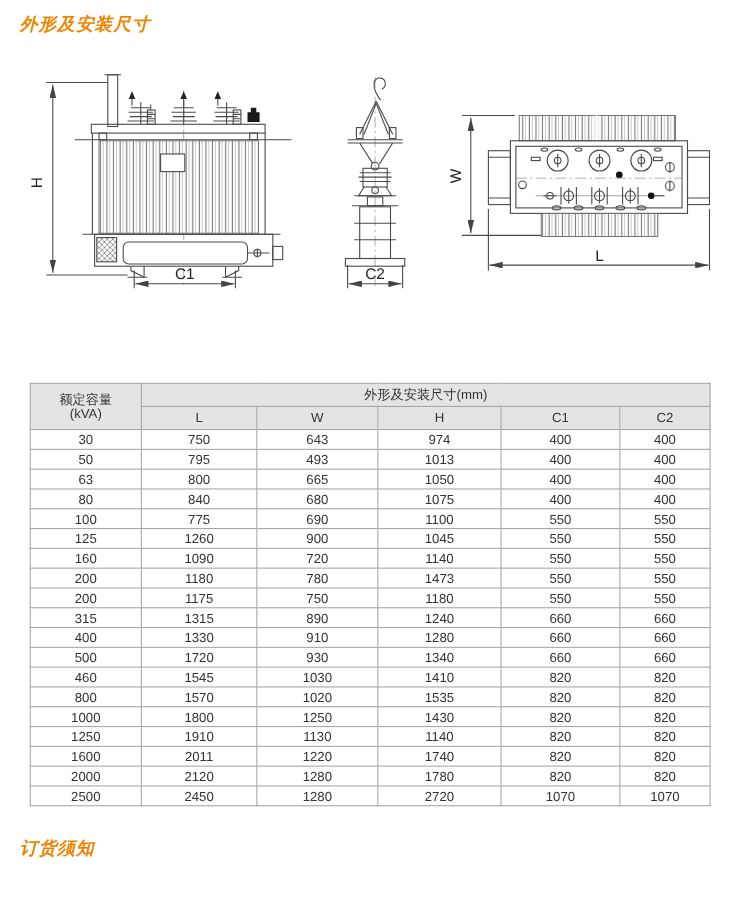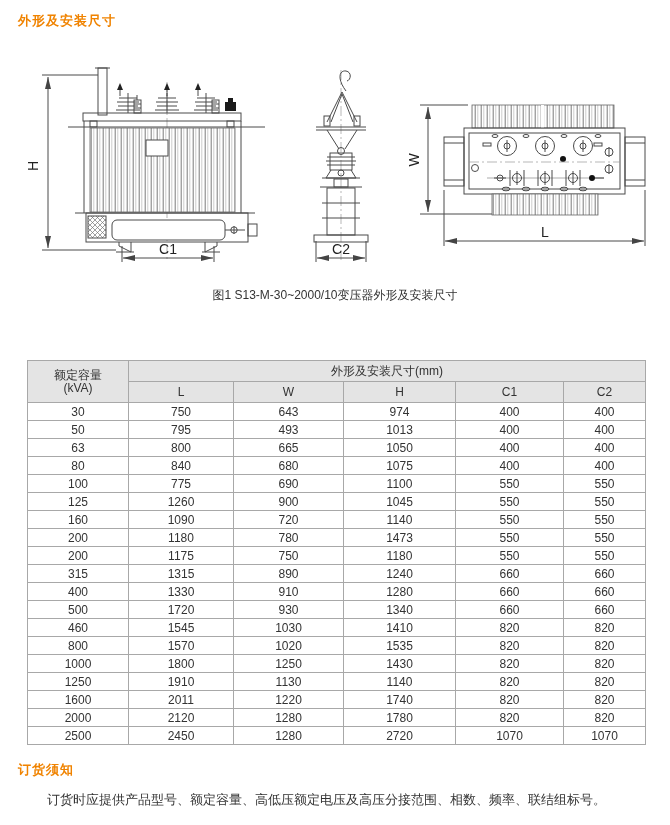--- a/index.html
+++ b/index.html
@@ -1,28 +1,28 @@
 <!DOCTYPE html>
 <html style="--accent: #F08300;"><head>
 <meta charset="utf-8">
 <style>
   html,body{margin:0;padding:0;background:#fff;}
   body{width:670px;height:825px;position:relative;overflow:hidden;
        font-family:"Liberation Sans","DejaVu Sans",sans-serif;color:#333;}
   .page{position:absolute;inset:0;background:#fff;}
-  .sec-title{position:absolute;left:18px;margin:0;font-size:13px;font-weight:bold;
-             letter-spacing:1px;color:var(--accent,#F08300);}
+  .sec-title{position:absolute;left:18px;margin:0;font-size:16px;font-weight:bold;
+             letter-spacing:1px;color:var(--accent,#F08300);font-style:italic;}
   #title-dims{top:12px;}
   #title-order{top:761px;}
   .drawing-wrap{position:absolute;left:0;top:55px;width:670px;height:230px;}
   .caption{position:absolute;left:0;top:287px;width:670px;text-align:center;
            font-size:12px;color:#333;}
   .order-note{position:absolute;left:47px;top:791px;width:590px;margin:0;
               font-size:13px;color:#333;}
-  .table-wrap{position:absolute;left:27px;top:348px;width:618px;margin-top:12px;}
+  .table-wrap{position:absolute;left:27px;top:348px;width:618px;}
   table.spec{border-collapse:collapse;table-layout:fixed;width:618px;
              font-size:12px;color:#333;}
   table.spec th,table.spec td{border:1px solid #a8a8a8;text-align:center;
              padding:0;font-weight:normal;}
   table.spec thead th{background:#e4e4e4;height:20px;line-height:13px;}
   table.spec tbody td{height:17px;background:#fff;}
   svg text.dim{font-size:14px;fill:#222;font-family:"Liberation Sans",sans-serif;}
 </style>
 </head>
 <body>
@@ -244,21 +244,20 @@
 
         <line x1="444" y1="190" x2="444" y2="246"></line>
         <line x1="645" y1="190" x2="645" y2="246"></line>
         <line x1="445" y1="241" x2="644" y2="241" marker-start="url(#arr)" marker-end="url(#arr)"></line>
       </g>
       <text class="dim" x="419" y="160" text-anchor="middle" transform="rotate(-90 419 160)">W</text>
       <text class="dim" x="545" y="237" text-anchor="middle">L</text>
     </svg>
   </div>
 
-  <div class="caption">图1 S13-M-30~2000/10变压器外形及安装尺寸</div>
 
   <div class="table-wrap">
     <table class="spec">
       <colgroup>
         <col style="width:101px">
           <col style="width:105px">
           <col style="width:110px">
         <col style="width:112px">
           <col style="width:108px">
           <col style="width:82px">
@@ -431,15 +430,14 @@
             <td>2720</td>
             <td>1070</td>
             <td>1070</td>
           </tr>
         </tbody>
     </table>
   </div>
 
   <h2 id="title-order" class="sec-title">订货须知</h2>
 
-  <p class="order-note">订货时应提供产品型号、额定容量、高低压额定电压及高压分接范围、相数、频率、联结组标号。</p>
 
 </div>
 
 </body></html>

